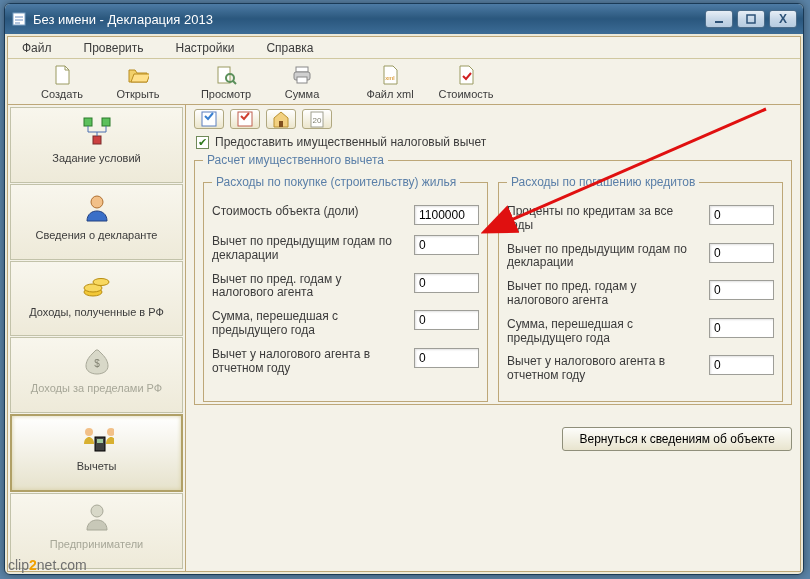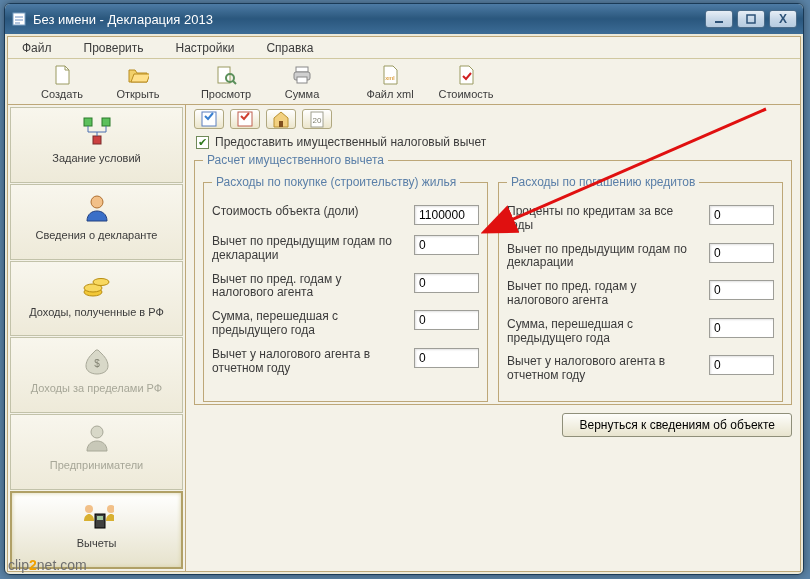--- a/index.html
+++ b/index.html
@@ -168,21 +168,21 @@
     width: 65px;
     height: 20px;
     border: 1px solid #9e9e98;
     background: #fff;
     font-size: 12px;
     padding: 0 4px;
     box-shadow: inset 1px 1px 2px rgba(0,0,0,0.12);
   }
 
   .back-btn {
-    margin-top: 8px;
+    margin-top: 22px;
     float: right;
     height: 24px;
     padding: 0 16px;
     border: 1px solid #8f8f7a;
     background: linear-gradient(to bottom,#fdfdfa,#e8e4ce);
     border-radius: 3px;
     font-size: 12px;
   }
 
   .arrow {
@@ -333,41 +333,41 @@
         </div>
         <div class="sitem disabled">
           <span class="sicon">
               <svg width="34" height="34">
                 <path d="M12 10c-4 4-6 8-6 12 0 5 5 8 11 8s11-3 11-8c0-4-2-8-6-12l-4-4h-2z" fill="#d8d8c8" stroke="#a8a898"></path>
                 <text x="17" y="23" font-size="10" text-anchor="middle" fill="#808070">$</text>
               </svg>
             </span>
           <span>Доходы за пределами РФ</span>
         </div>
-        <div class="sitem disabled">
-          <span class="sicon">
-              <svg width="34" height="34">
-                <circle cx="17" cy="11" r="6" fill="#d8d8c8" stroke="#a8a898"></circle>
-                <path d="M7 30c0-7 5-10 10-10s10 3 10 10z" fill="#c8c8b8" stroke="#a8a898"></path>
-              </svg>
-            </span>
-          <span>Предприниматели</span>
-        </div>
         <div class="sitem selected">
           <span class="sicon">
               <svg width="40" height="34">
                 <circle cx="9" cy="10" r="4" fill="#f2c088"></circle>
                 <path d="M4 22c0-5 3-7 5-7s5 2 5 7z" fill="#d8b030"></path>
                 <circle cx="31" cy="10" r="4" fill="#f2c088"></circle>
                 <path d="M26 22c0-5 3-7 5-7s5 2 5 7z" fill="#d8b030"></path>
                 <rect x="15" y="15" width="10" height="14" fill="#404040" stroke="#000"></rect>
                 <rect x="17" y="17" width="6" height="4" fill="#a0c8a0"></rect>
               </svg>
             </span>
           <span>Вычеты</span>
+        </div>
+        <div class="sitem disabled">
+          <span class="sicon">
+              <svg width="34" height="34">
+                <circle cx="17" cy="11" r="6" fill="#d8d8c8" stroke="#a8a898"></circle>
+                <path d="M7 30c0-7 5-10 10-10s10 3 10 10z" fill="#c8c8b8" stroke="#a8a898"></path>
+              </svg>
+            </span>
+          <span>Предприниматели</span>
         </div>
       </div>
 
       <div class="main-panel">
 
         <div class="mini-toolbar">
           <div class="mbtn">
               <svg width="20" height="20">
                 <rect x="3" y="3" width="14" height="14" fill="#fff" stroke="#5a7fc0"></rect>
                 <path d="M6 7l3 3 5-6" stroke="#3a80d0" stroke-width="2" fill="none"></path>

